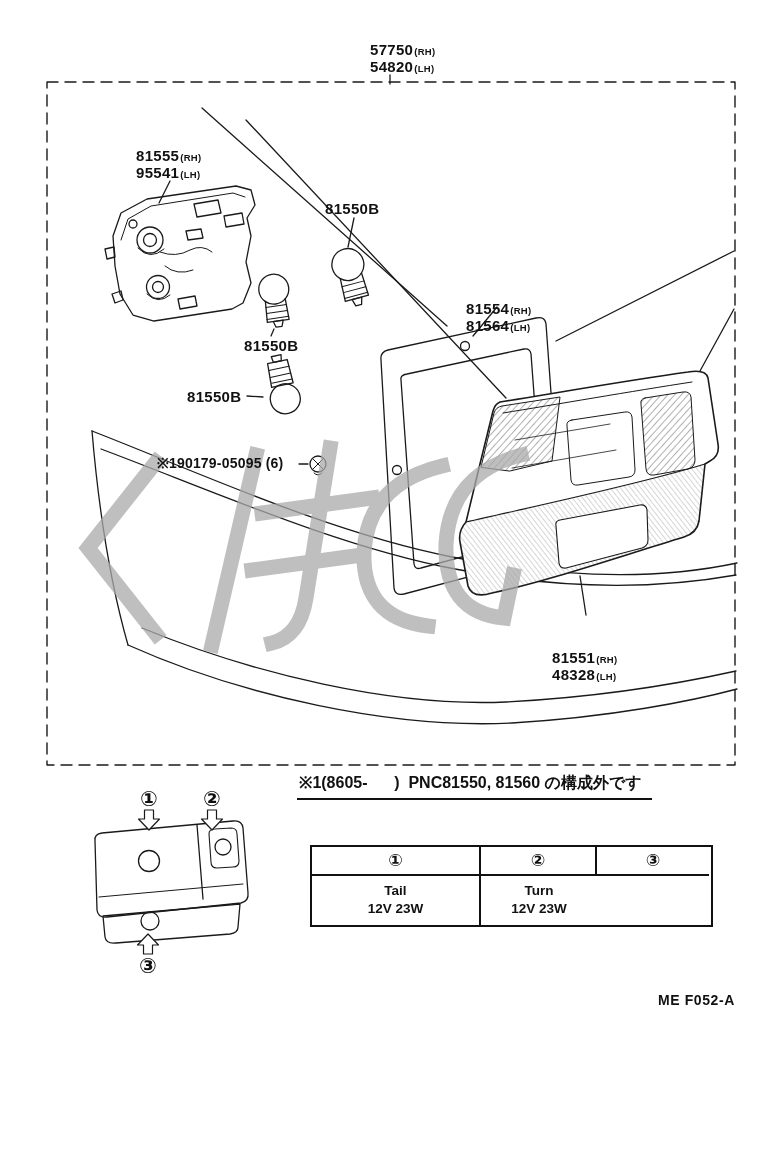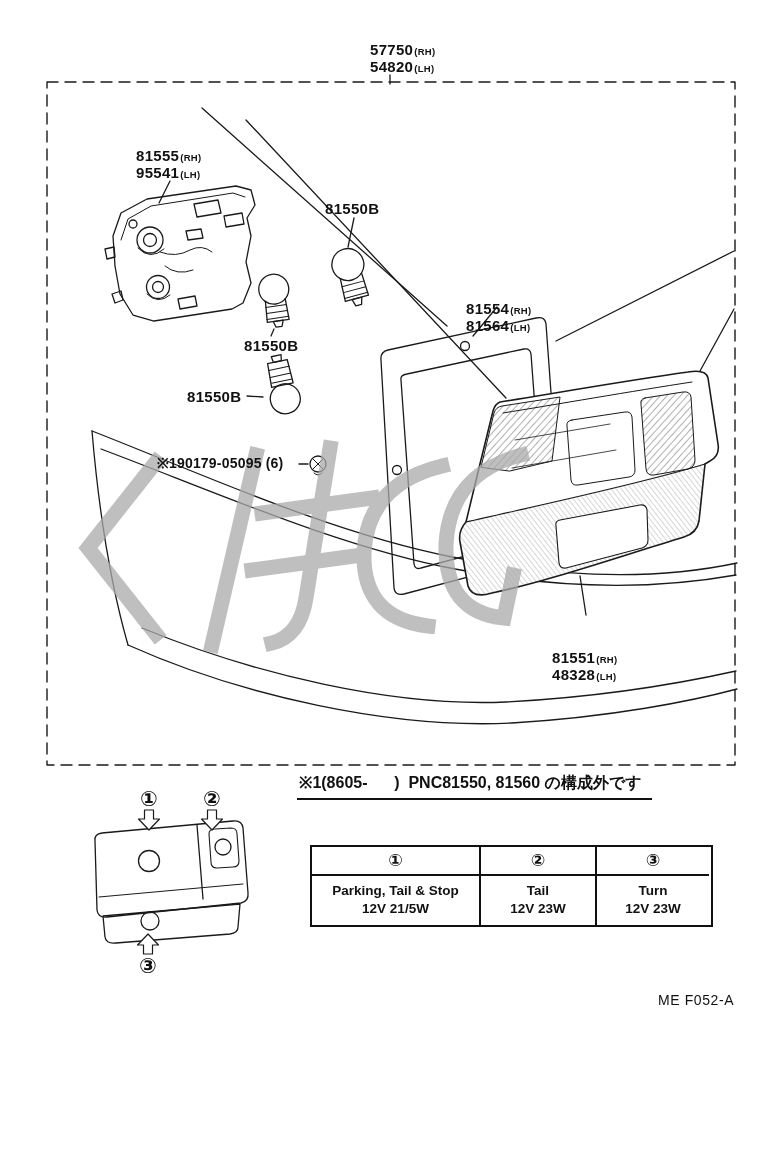--- a/index.html
+++ b/index.html
@@ -18,21 +18,21 @@
   .note { position:absolute; left:297px; top:771px; font-size:16px; font-weight:bold;
           white-space:pre; border-bottom:2px solid #111; padding:0 10px 4px 2px; }
 
   .ptable { position:absolute; left:310px; top:845px; width:403px; border:2px solid #111;
             display:grid; grid-template-columns:169px 116px 112px; background:#fff; }
   .ptable .th { border-bottom:2px solid #111; text-align:center; padding:3px 0 4px;
                 font-family:"DejaVu Sans", sans-serif; font-size:17px; font-weight:bold; }
   .ptable .td { text-align:center; font-size:13.5px; font-weight:bold; line-height:1.3; padding:6px 2px 8px; }
   .ptable .cb { border-right:2px solid #111; }
 
-  .code { position:absolute; left:658px; top:992px; font-size:14px; font-weight:normal; letter-spacing:0.6px; }
+  .code { position:absolute; left:658px; top:992px; font-size:14px; font-weight:bold; letter-spacing:0.6px; }
 </style>
 </head>
 <body>
 
 <div class="stage">
 
   <svg class="art" width="776" height="1152" viewBox="0 0 776 1152">
     <defs>
       <pattern id="hatchA" patternUnits="userSpaceOnUse" width="5" height="5" patternTransform="rotate(42)">
         <line x1="0" y1="0" x2="0" y2="5" stroke="#3a3a3a" stroke-width="0.8"></line>
@@ -196,24 +196,20 @@
 
   <div class="callout" style="left:149px; top:799px;">①</div>
   <div class="callout" style="left:212px; top:799px;">②</div>
   <div class="callout" style="left:148px; top:966px;">③</div>
 
   <div class="ptable">
     <div class="th cb">①</div>
     <div class="th cb">②</div>
     <div class="th">③</div>
     <div class="td cb">
-      <div>Parking, Tail &amp; Stop</div>
-      <div>12V 21/5W</div>
-    </div>
-    <div class="td cb">
       <div>Tail</div>
       <div>12V 23W</div>
     </div>
     <div class="td">
       <div>Turn</div>
       <div>12V 23W</div>
     </div>
   </div>
 
   <div class="code">ME F052-A</div>

